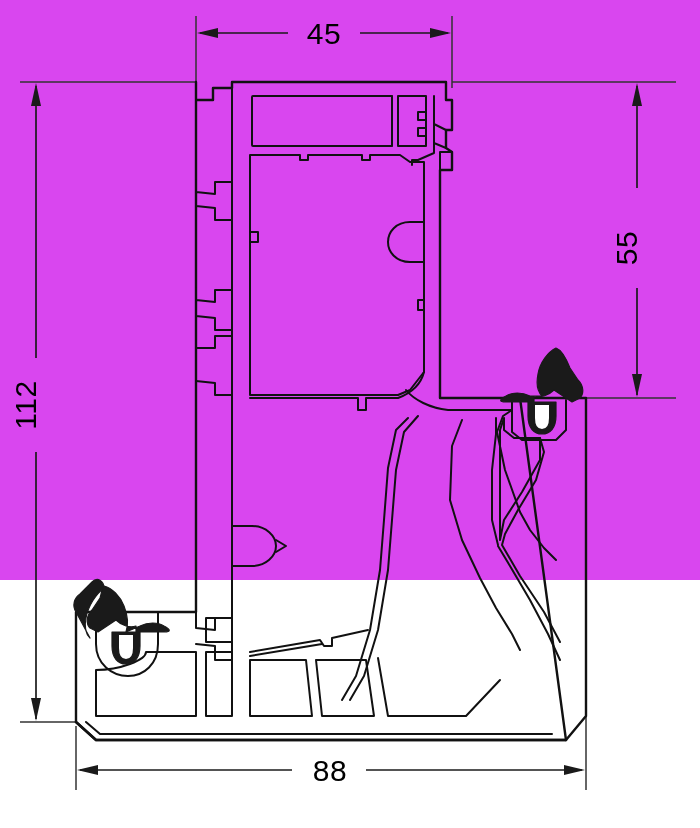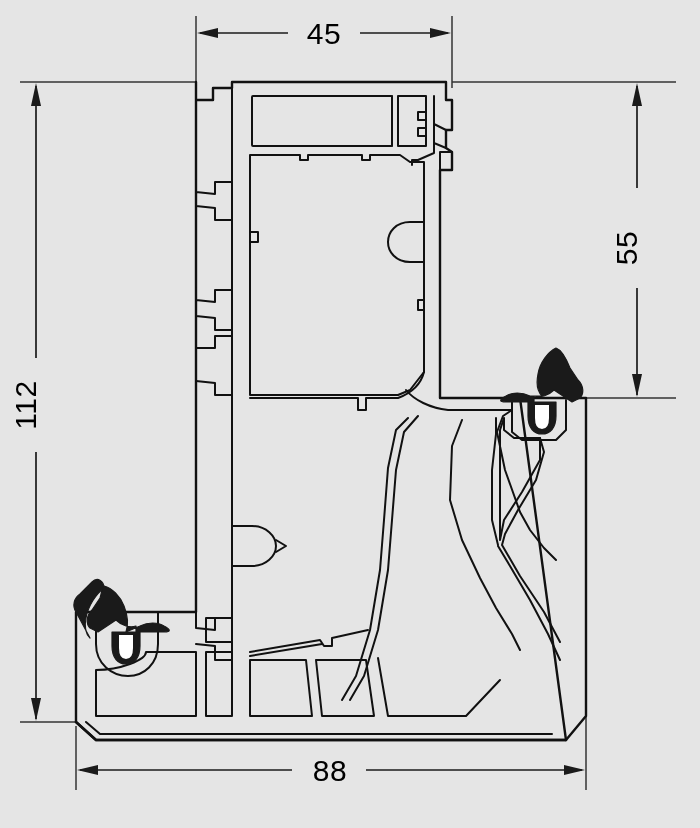--- a/index.html
+++ b/index.html
@@ -10,22 +10,22 @@
   }
   body {
     width: 700px;
     height: 828px;
     font-family: "Liberation Sans", sans-serif;
     overflow: hidden;
   }
   #drawing-root {
     position: relative;
     width: 700px;
-    height: 828px;
-    background: #e5e5e5;
+    height: 580px;
+    background: #d946ef;
   }
   svg#profile-drawing {
     display: block;
     width: 700px;
     height: 828px;
   }
   .outline {
     fill: none;
     stroke: #111111;
     stroke-width: 2.4;

